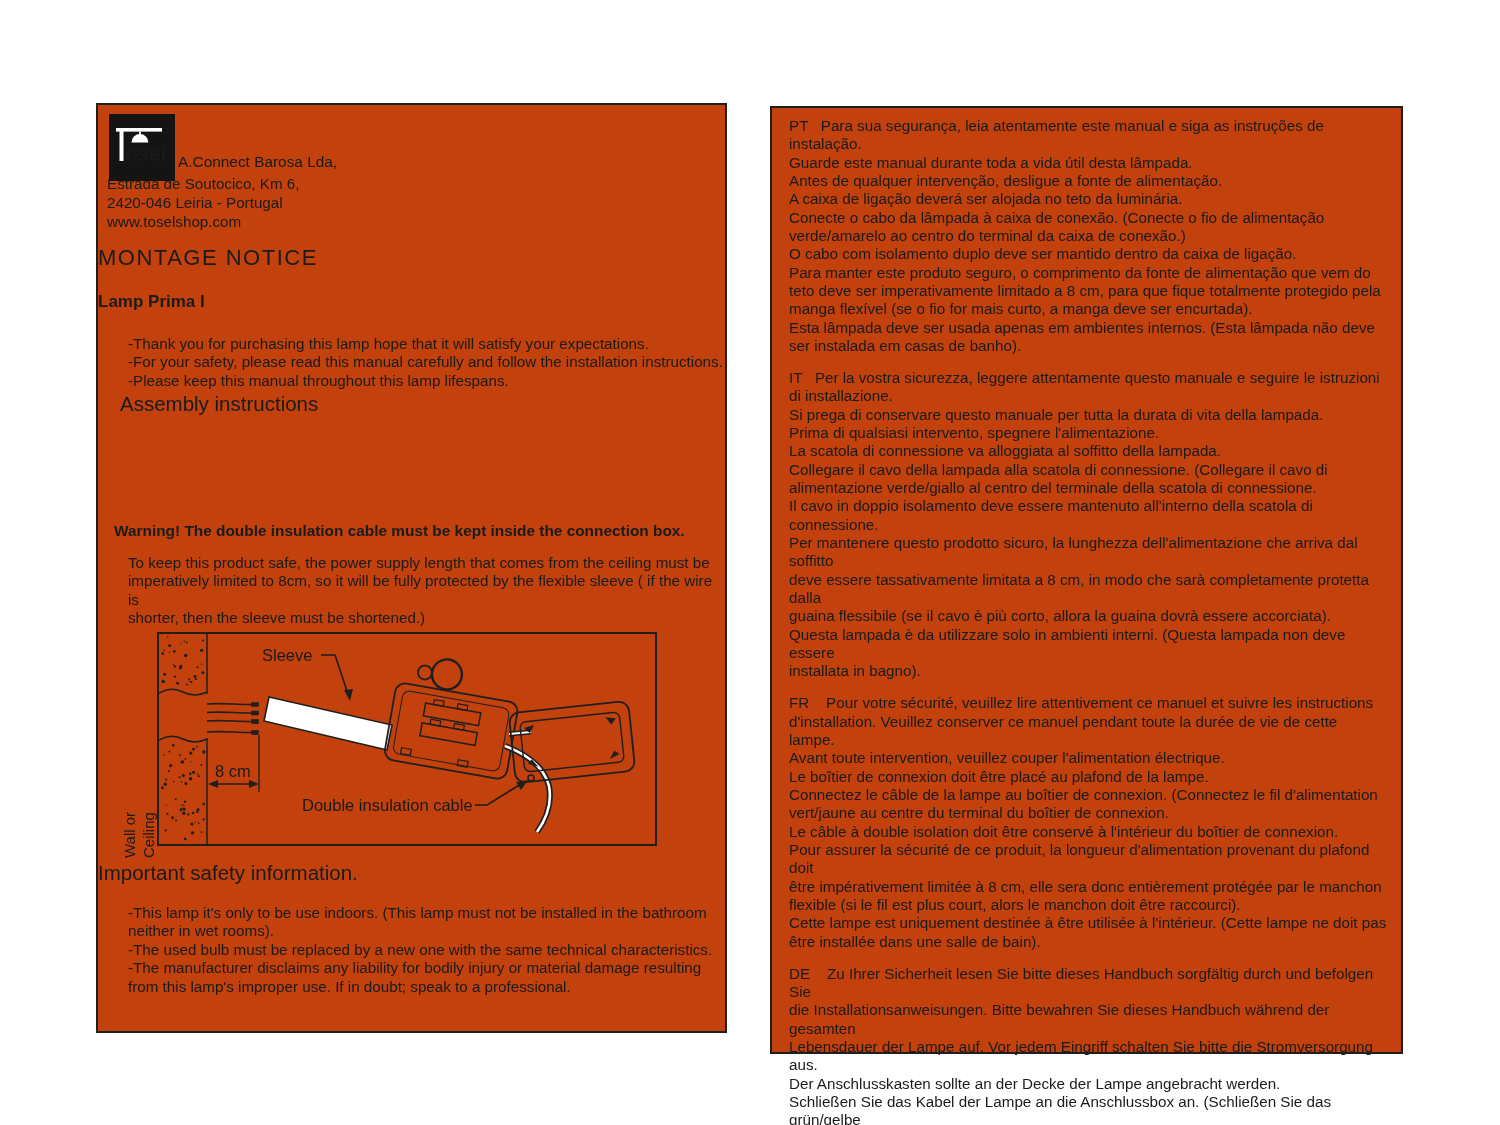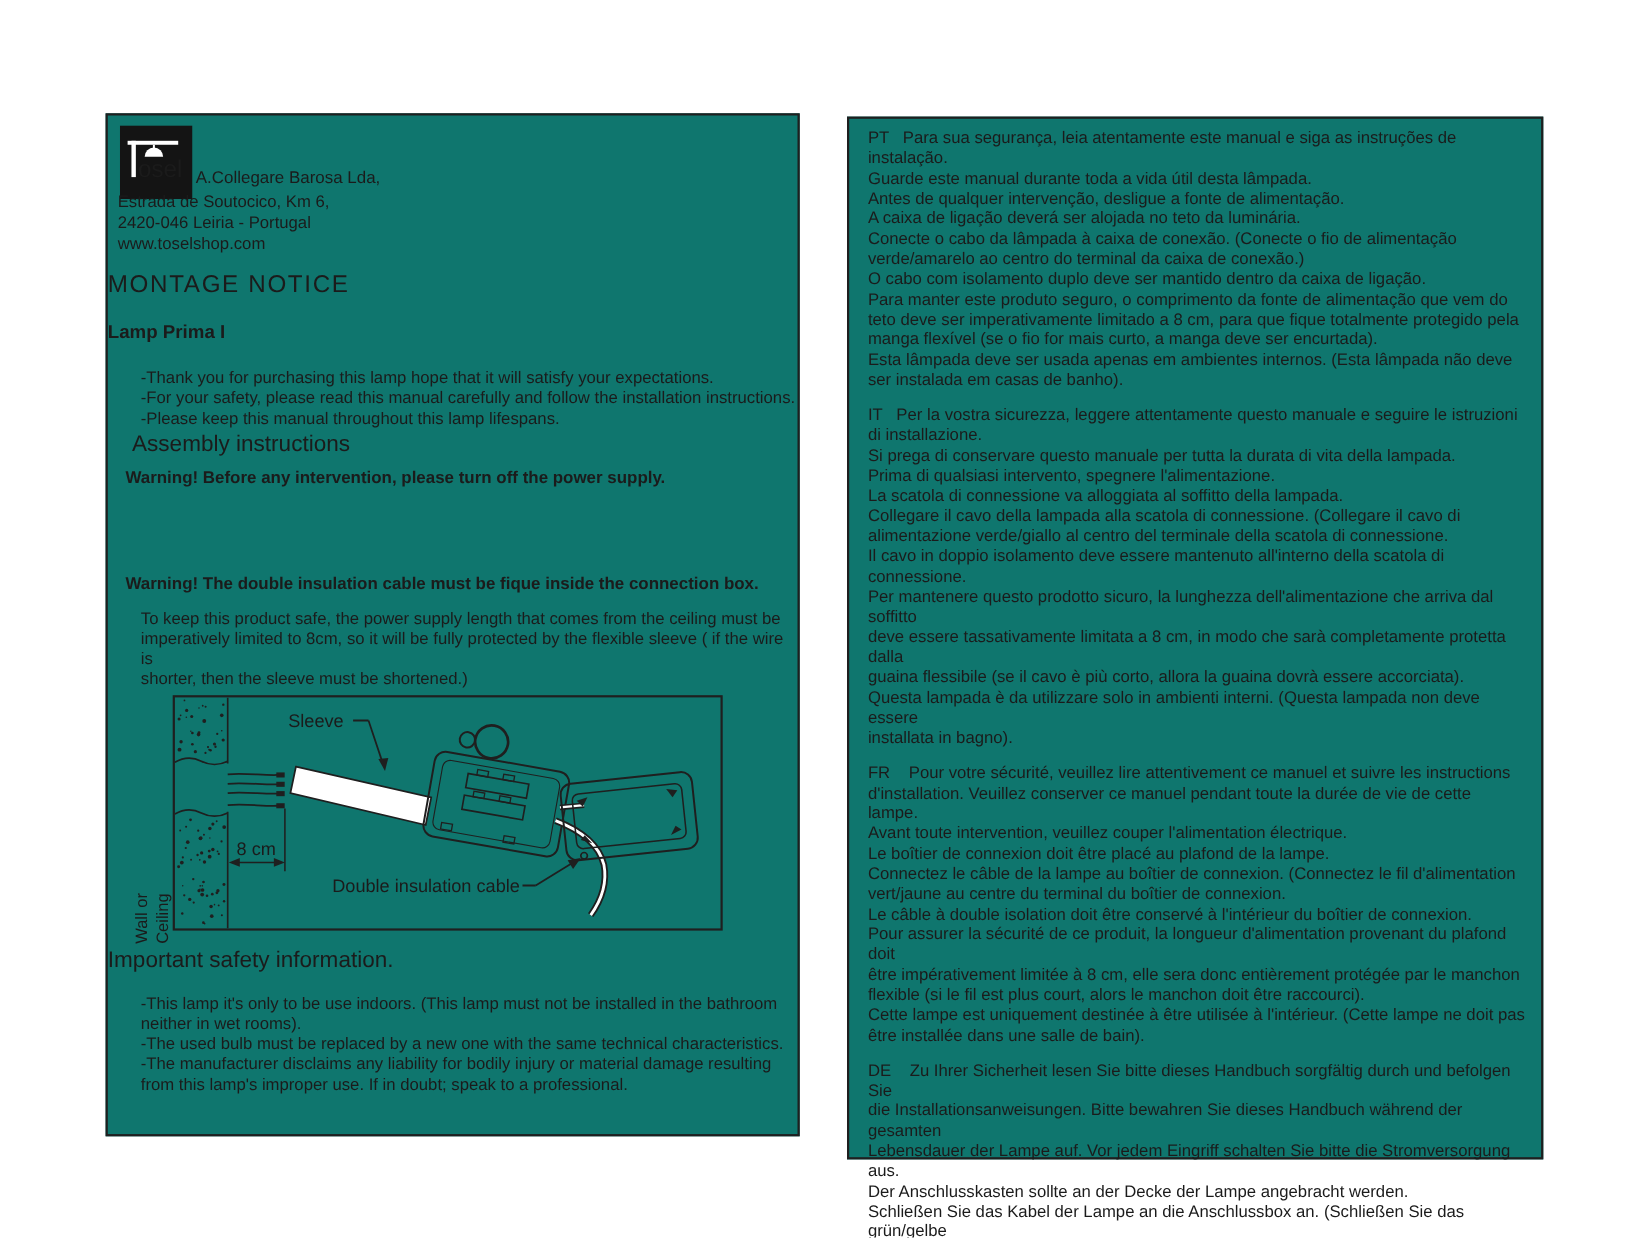--- a/index.html
+++ b/index.html
@@ -1,21 +1,21 @@
 <!DOCTYPE html>
 <html><head>
 <meta charset="utf-8">
 <style>
   html,body{margin:0;padding:0;background:#ffffff;}
   body{
     position:relative;width:1500px;height:1125px;
     font-family:"Liberation Sans", sans-serif;color:#1b1b1b;
     -webkit-font-smoothing:antialiased;overflow:hidden;
   }
-  .panel{position:absolute;border:2px solid #1f1f1f;background:#0f766e;}
+  .panel{position:absolute;border:2px solid #1f1f1f;background:#c2410c;}
   #panel-left{left:96px;top:103px;width:627px;height:926px;}
   #panel-right{left:770px;top:106px;width:629px;height:944px;}
   .abs{position:absolute;}
   .pre{white-space:pre-wrap;}
   .body-text{font-size:15.2px;line-height:18.4px;margin-left:14px;}
   .center{width:100%;text-align:left;}
   .bold{font-weight:bold;}
 
   
   .logo-box{left:11px;top:9px;width:66px;height:70px;}
@@ -55,36 +55,35 @@
       <rect x="7" y="14" width="46" height="3.6" fill="#ffffff"></rect>
 
       <rect x="10.5" y="14" width="4" height="33" fill="#ffffff"></rect>
 
       <rect x="30" y="17.6" width="1.8" height="3.4" fill="#ffffff"></rect>
       <path d="M22.5,28.5 A8.4,8.4 0 0 1 39.3,28.5 Z" fill="#ffffff"></path>
       <text x="16.5" y="47" font-size="22">osel</text>
     </svg>
   </div>
 
-  <div class="abs company-line">A.Collegare Barosa Lda,</div>
+  <div class="abs company-line">A.Connect Barosa Lda,</div>
   <div class="abs address-block pre">Estrada de Soutocico, Km 6,
 2420-046 Leiria - Portugal
 www.toselshop.com</div>
 
   <div class="abs center doc-title">MONTAGE NOTICE</div>
   <div class="abs center doc-subtitle bold">Lamp Prima I</div>
 
   <div class="abs intro-block body-text pre">-Thank you for purchasing this lamp hope that it will satisfy your expectations.
 -For your safety, please read this manual carefully and follow the installation instructions.
 -Please keep this manual throughout this lamp lifespans.</div>
 
   <div class="abs center assembly-heading">Assembly instructions</div>
 
-  <div class="abs warning1 bold">Warning! Before any intervention, please turn off the power supply.</div>
-  <div class="abs warning2 bold">Warning! The double insulation cable must be fique inside the connection box.</div>
+  <div class="abs warning2 bold">Warning! The double insulation cable must be kept inside the connection box.</div>
   <div class="abs para2 body-text pre">To keep this product safe, the power supply length that comes from the ceiling must be
 imperatively limited to 8cm, so it will be fully protected by the flexible sleeve ( if the wire is
 shorter, then the sleeve must be shortened.)</div>
 
   <div class="abs diagram-frame">
     <svg id="diagram-svg" width="496" height="210" viewBox="0 0 496 210">
       <g id="stipple" fill="#1f1f1f">
           <circle cx="38.8" cy="140.0" r="0.81"></circle>
           <circle cx="29.2" cy="180.3" r="1.17"></circle>
           <circle cx="13.5" cy="183.7" r="1.49"></circle>

